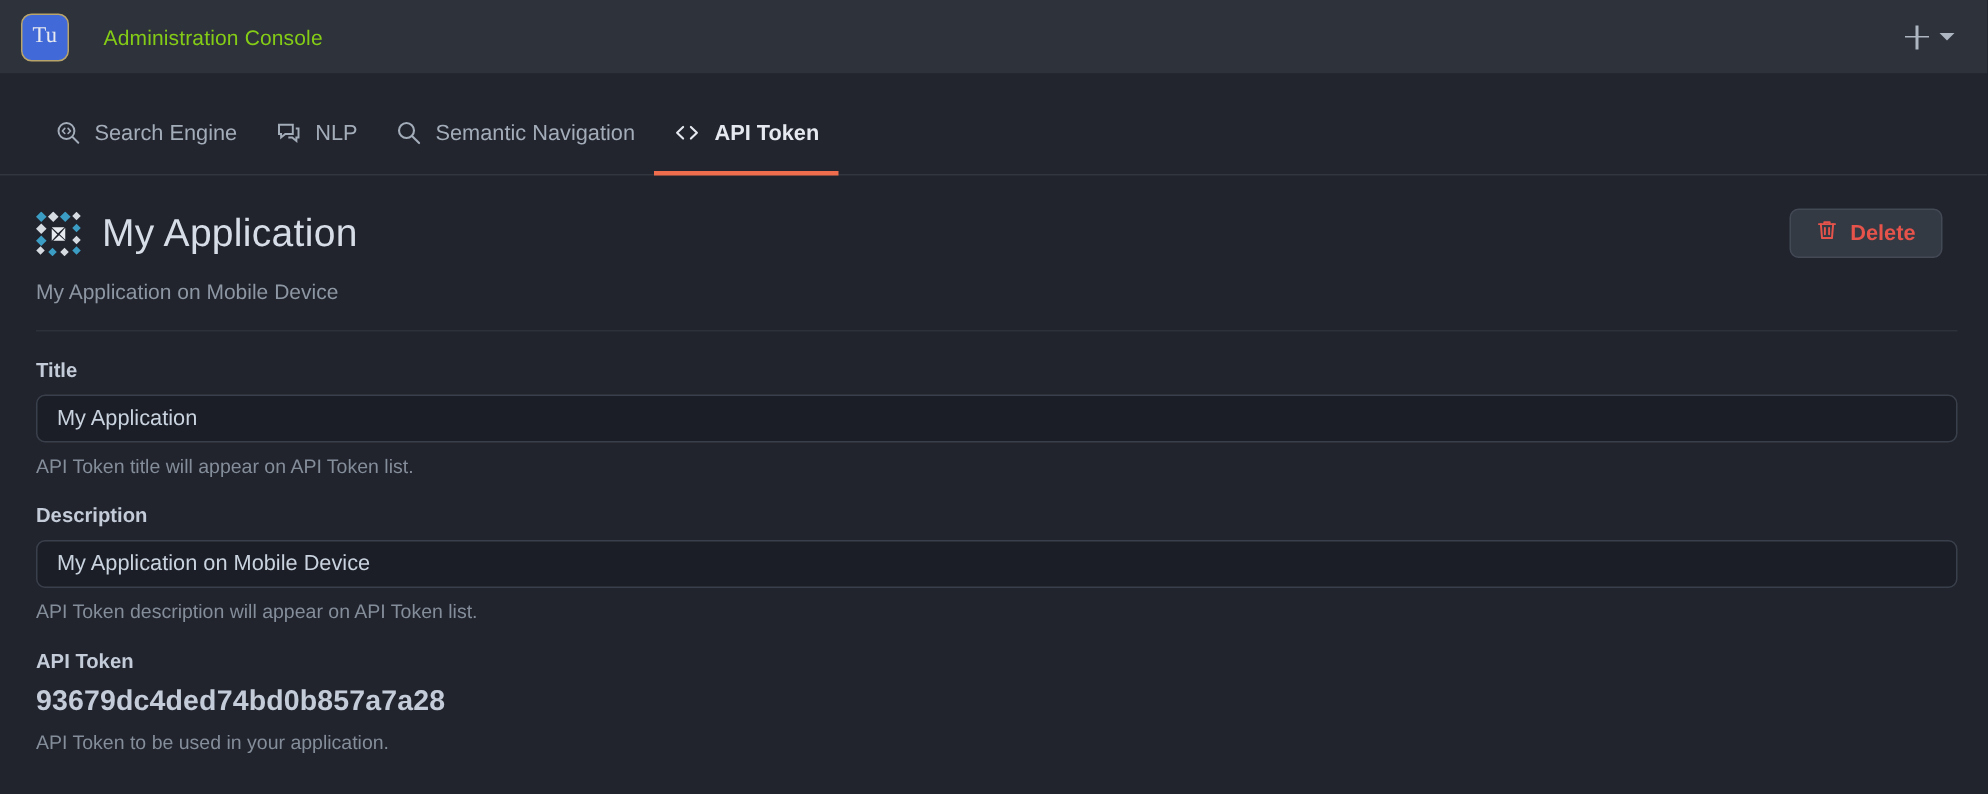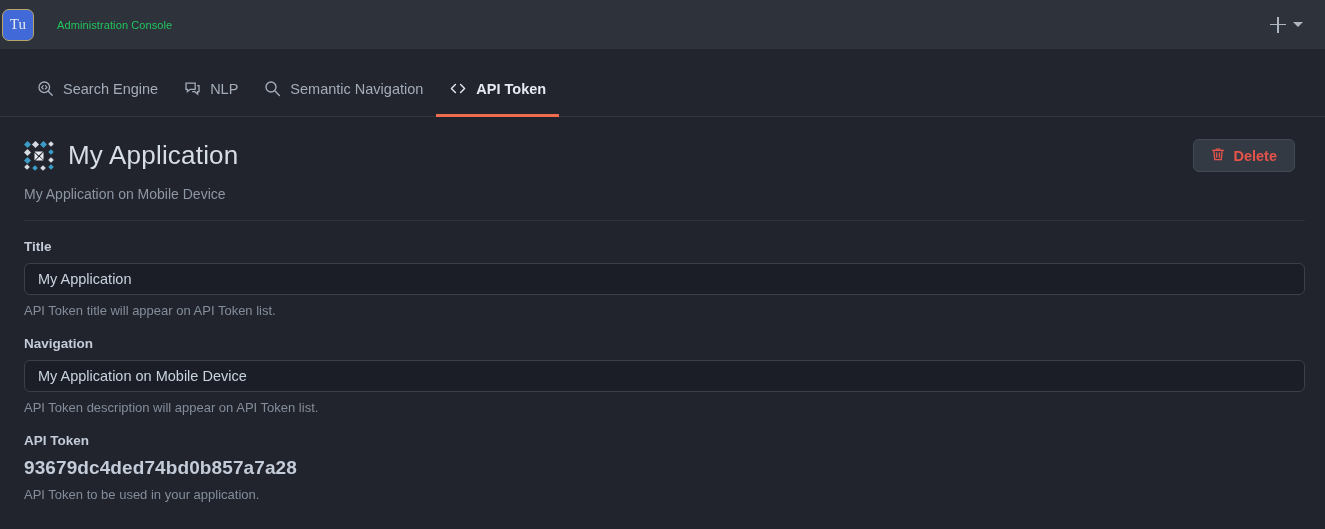--- a/index.html
+++ b/index.html
@@ -15,42 +15,42 @@
     overflow: hidden;
     -webkit-font-smoothing: antialiased;
   }
 
   
   .topbar {
     height: 49px;
     background: #2d323b;
     display: flex;
     align-items: center;
-    padding: 0 22px 0 2px;
+    padding: 0 22px 0 14px;
     box-sizing: border-box;
   }
   .brand-logo {
     width: 30px;
     height: 30px;
     border-radius: 7px;
     background: #4169d8;
     border: 1px solid #b9a46a;
     color: #e8eaf0;
     font-family: "Liberation Serif", serif;
     font-size: 15px;
     display: flex;
     align-items: center;
     justify-content: center;
     flex: 0 0 auto;
     letter-spacing: .3px;
   }
   .brand-title {
     margin-left: 23px;
-    font-size: 11px;
-    color: #22c55e;
+    font-size: 14px;
+    color: #84cc16;
     letter-spacing: .1px;
   }
   .topbar-spacer { flex: 1 1 auto; }
   .topbar-actions {
     display: flex;
     align-items: center;
     gap: 7px;
   }
   .plus-icon {
     width: 16px; height: 16px;
@@ -299,21 +299,21 @@
 
   <div class="divider"></div>
 
   <div class="field">
     <div class="field-label">Title</div>
     <input class="field-input" type="text" value="My Application" style="">
     <div class="field-hint">API Token title will appear on API Token list.</div>
   </div>
 
   <div class="field">
-    <div class="field-label">Navigation</div>
+    <div class="field-label">Description</div>
     <input class="field-input" type="text" value="My Application on Mobile Device" style="">
     <div class="field-hint">API Token description will appear on API Token list.</div>
   </div>
 
   <div class="field">
     <div class="field-label">API Token</div>
     <div class="token-value">93679dc4ded74bd0b857a7a28</div>
     <div class="field-hint">API Token to be used in your application.</div>
   </div>
 

